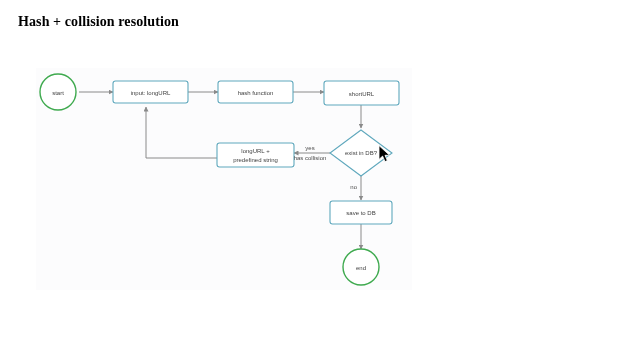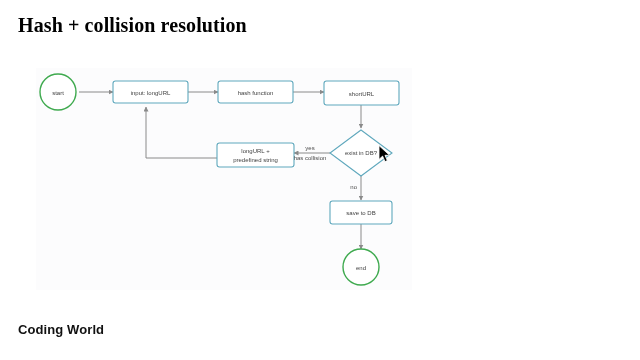--- a/index.html
+++ b/index.html
@@ -5,21 +5,21 @@
   html,body{margin:0;padding:0;}
   body{
     width:640px;height:360px;background:#ffffff;overflow:hidden;position:relative;
     font-family:"Liberation Sans",sans-serif;
   }
   #slide{position:absolute;left:0;top:0;width:640px;height:360px;}
 
   .title{
     position:absolute;left:18px;top:14px;
     font-family:"Liberation Serif",serif;
-    font-weight:bold;font-size:20px;color:#000;letter-spacing:0.1px;
+    font-weight:bold;font-size:14px;color:#000;letter-spacing:0.1px;
     white-space:nowrap;
   }
   .footer{
     position:absolute;left:18px;top:322px;
     font-family:"Liberation Sans",sans-serif;
     font-weight:bold;font-size:13px;color:#111;letter-spacing:0.1px;
     white-space:nowrap;
   }
 
   .canvas{
@@ -101,15 +101,14 @@
 
     <text x="310" y="150" text-anchor="middle" font-family="Liberation Sans, sans-serif" font-size="6" fill="#4a4a4a">yes</text>
     <text x="310" y="160" text-anchor="middle" font-family="Liberation Sans, sans-serif" font-size="6" fill="#4a4a4a">has collision</text>
     <text x="357" y="189" text-anchor="end" font-family="Liberation Sans, sans-serif" font-size="6" fill="#4a4a4a">no</text>
   </svg>
 
   <svg class="cursor" viewBox="0 0 14 18">
     <path d="M1 0.6 L1 14.4 L4.6 11.1 L7.0 16.6 L9.3 15.6 L7.0 10.3 L11.6 10.3 Z" fill="#000000" stroke="#ffffff" stroke-width="0.8"></path>
   </svg>
 
-  <div class="footer">Coding World</div>
 
 </div>
 
 </body></html>

